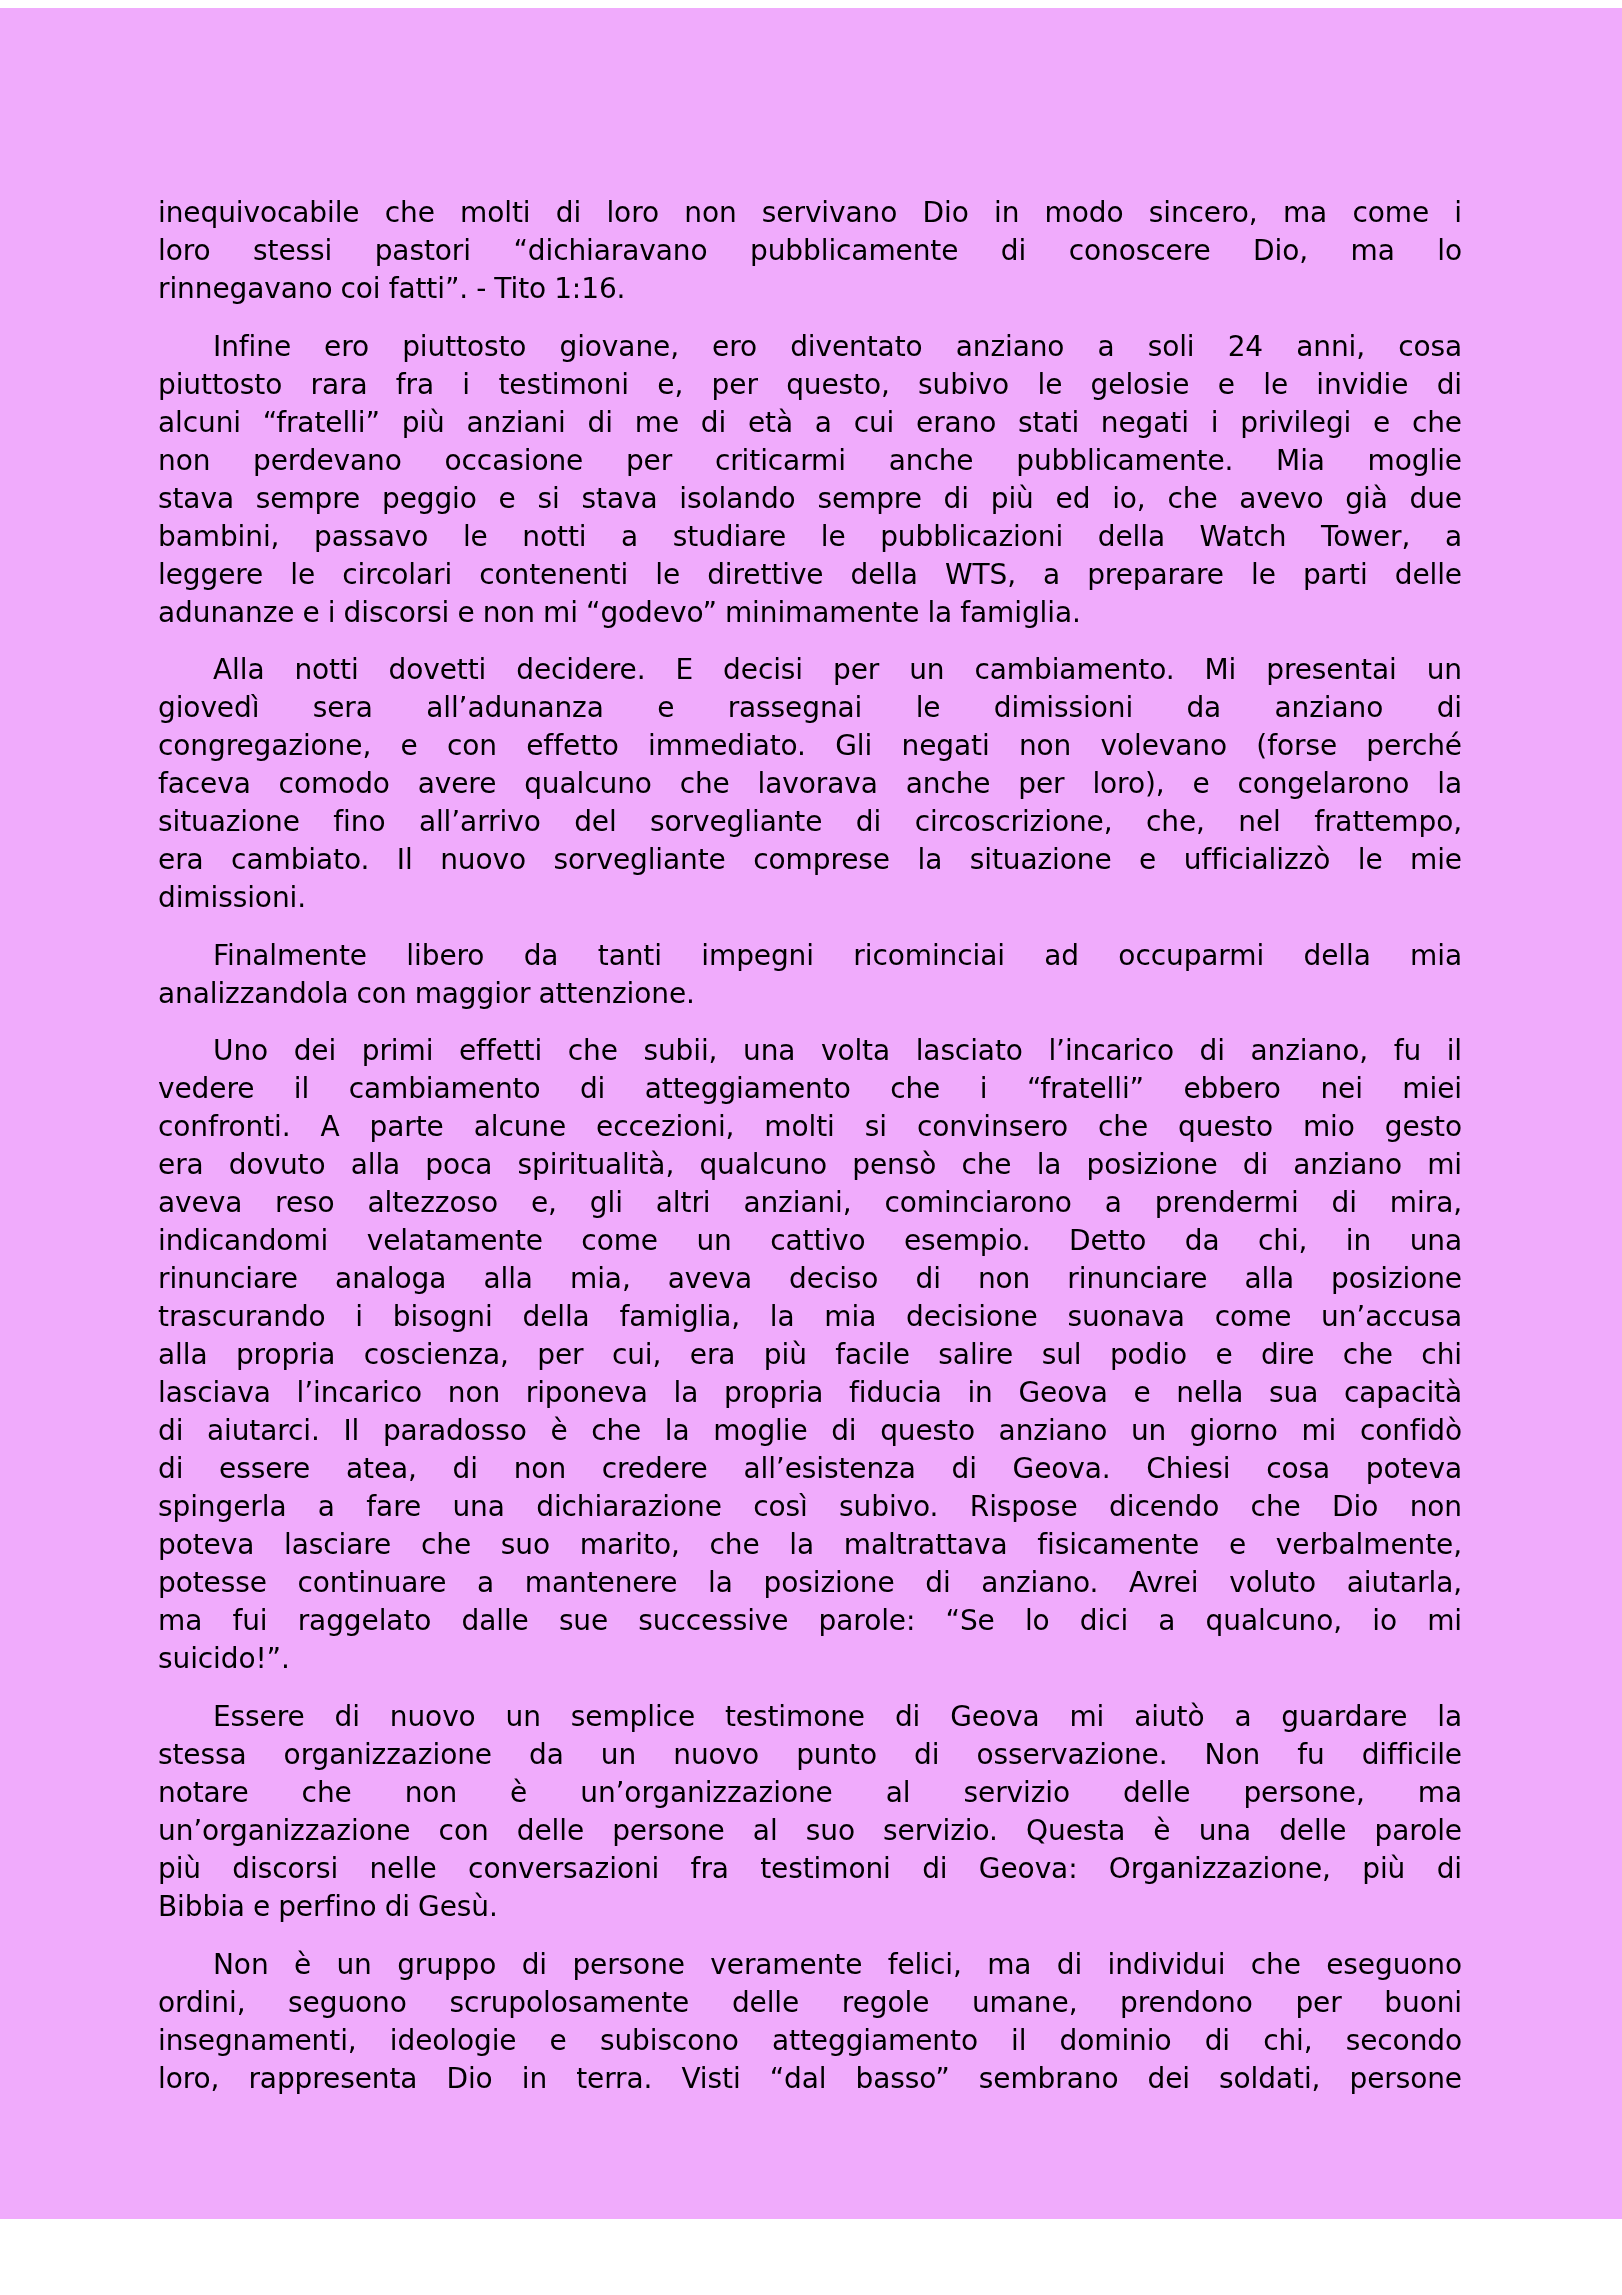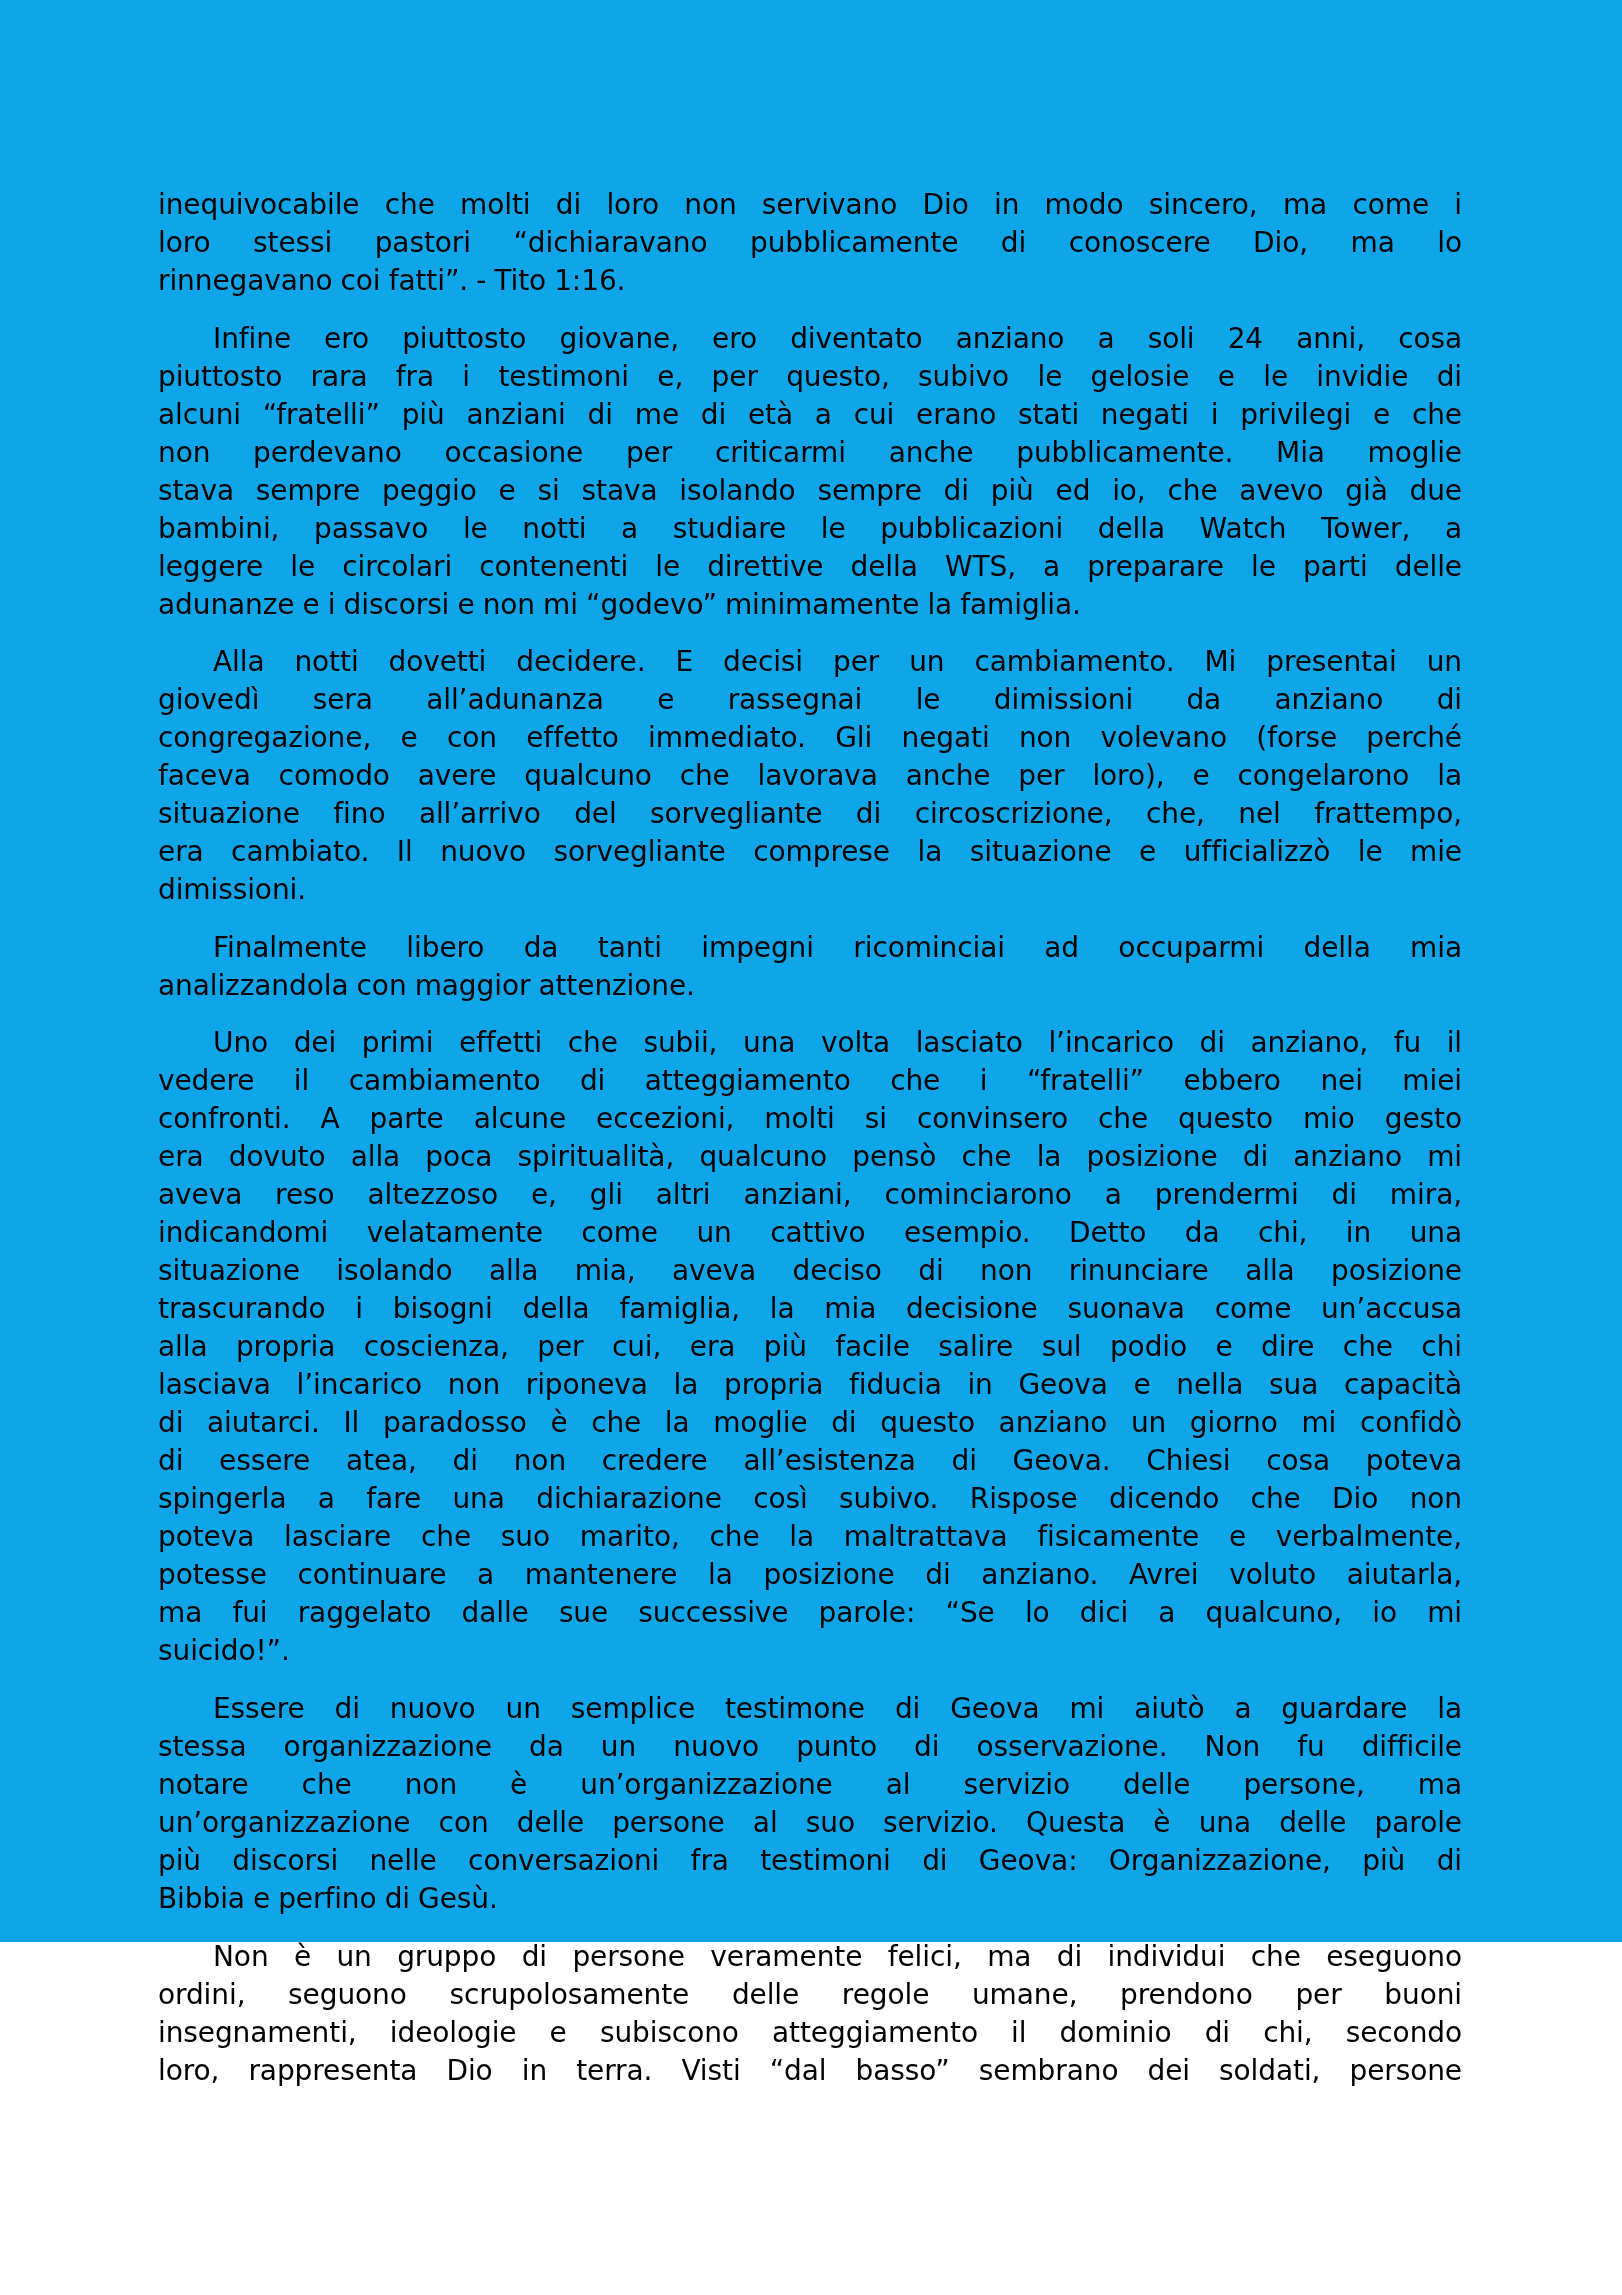--- a/index.html
+++ b/index.html
@@ -9,24 +9,24 @@
   }
   body {
     width: 1622px;
     height: 2295px;
     position: relative;
     overflow: hidden;
   }
   .page {
     position: absolute;
     left: 0;
-    top: 0;
+    top: 8px;
     width: 1622px;
-    height: 1942px;
-    background: #0ea5e9;
+    height: 2211px;
+    background: #f0abfc;
   }
   .text-block {
     position: absolute;
     left: 158px;
     top: 186px;
     width: 1304px;
     color: #000000;
     font-family: "DejaVu Sans", "Liberation Sans", sans-serif;
     font-size: 28px;
     line-height: 38px;
@@ -84,21 +84,21 @@
         <div class="line first">Finalmente libero da tanti impegni ricominciai ad occuparmi della mia</div>
         <div class="line last">analizzandola con maggior attenzione.</div>
       </div>
       <div class="paragraph indent">
         <div class="line first">Uno dei primi effetti che subii, una volta lasciato l’incarico di anziano, fu il</div>
         <div class="line">vedere il cambiamento di atteggiamento che i “fratelli” ebbero nei miei</div>
         <div class="line">confronti. A parte alcune eccezioni, molti si convinsero che questo mio gesto</div>
         <div class="line">era dovuto alla poca spiritualità, qualcuno pensò che la posizione di anziano mi</div>
         <div class="line">aveva reso altezzoso e, gli altri anziani, cominciarono a prendermi di mira,</div>
         <div class="line">indicandomi velatamente come un cattivo esempio. Detto da chi, in una</div>
-        <div class="line">situazione isolando alla mia, aveva deciso di non rinunciare alla posizione</div>
+        <div class="line">rinunciare analoga alla mia, aveva deciso di non rinunciare alla posizione</div>
         <div class="line">trascurando i bisogni della famiglia, la mia decisione suonava come un’accusa</div>
         <div class="line">alla propria coscienza, per cui, era più facile salire sul podio e dire che chi</div>
         <div class="line">lasciava l’incarico non riponeva la propria fiducia in Geova e nella sua capacità</div>
         <div class="line">di aiutarci. Il paradosso è che la moglie di questo anziano un giorno mi confidò</div>
         <div class="line">di essere atea, di non credere all’esistenza di Geova. Chiesi cosa poteva</div>
         <div class="line">spingerla a fare una dichiarazione così subivo. Rispose dicendo che Dio non</div>
         <div class="line">poteva lasciare che suo marito, che la maltrattava fisicamente e verbalmente,</div>
         <div class="line">potesse continuare a mantenere la posizione di anziano. Avrei voluto aiutarla,</div>
         <div class="line">ma fui raggelato dalle sue successive parole: “Se lo dici a qualcuno, io mi</div>
         <div class="line last">suicido!”.</div>

